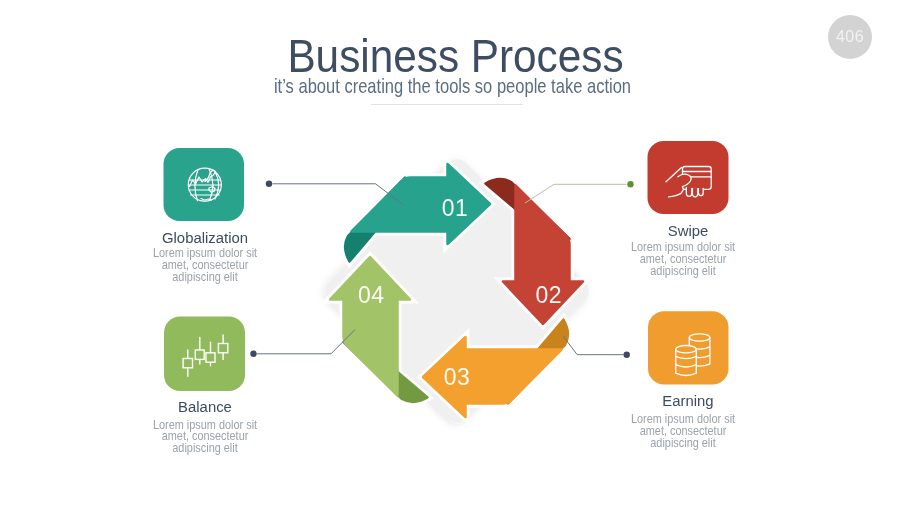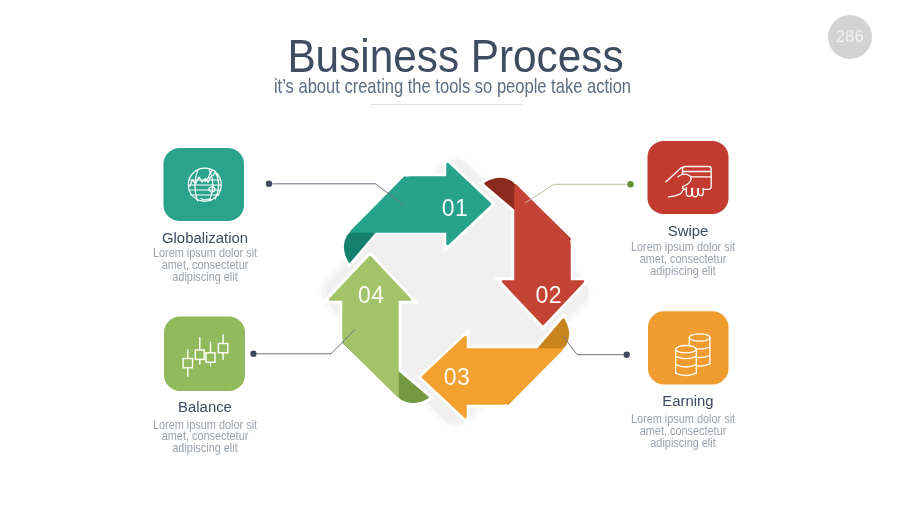--- a/index.html
+++ b/index.html
@@ -141,21 +141,21 @@
     <ellipse cx="686" cy="349.2" rx="10.3" ry="3.7"></ellipse>
     <path d="M675.7,356.3 Q686,360.9 696.3,356.3"></path>
     <path d="M675.7,364.7 Q686,369.3 696.3,364.7"></path>
     <path d="M675.7,373.2 Q686,377.8 696.3,373.2"></path>
   </g>
 </svg>
 
 <div id="title" class="abs">Business Process</div>
 <div id="subtitle" class="abs">it’s about creating the tools so people take action</div>
 <div id="hr" class="abs"></div>
-<div id="badge" class="abs">286</div>
+<div id="badge" class="abs">406</div>
 
 <div class="lbl abs" style="left:104.5px;top:228.8px;">Globalization</div>
 <div class="lorem abs" style="left:104.5px;top:247.2px;">Lorem ipsum dolor sit<br>amet, consectetur<br>adipiscing elit</div>
 
 <div class="lbl abs" style="left:588px;top:222.2px;">Swipe</div>
 <div class="lorem abs" style="left:583.2px;top:240.9px;">Lorem ipsum dolor sit<br>amet, consectetur<br>adipiscing elit</div>
 
 <div class="lbl abs" style="left:104.5px;top:398.3px;">Balance</div>
 <div class="lorem abs" style="left:104.5px;top:418.5px;">Lorem ipsum dolor sit<br>amet, consectetur<br>adipiscing elit</div>
 

